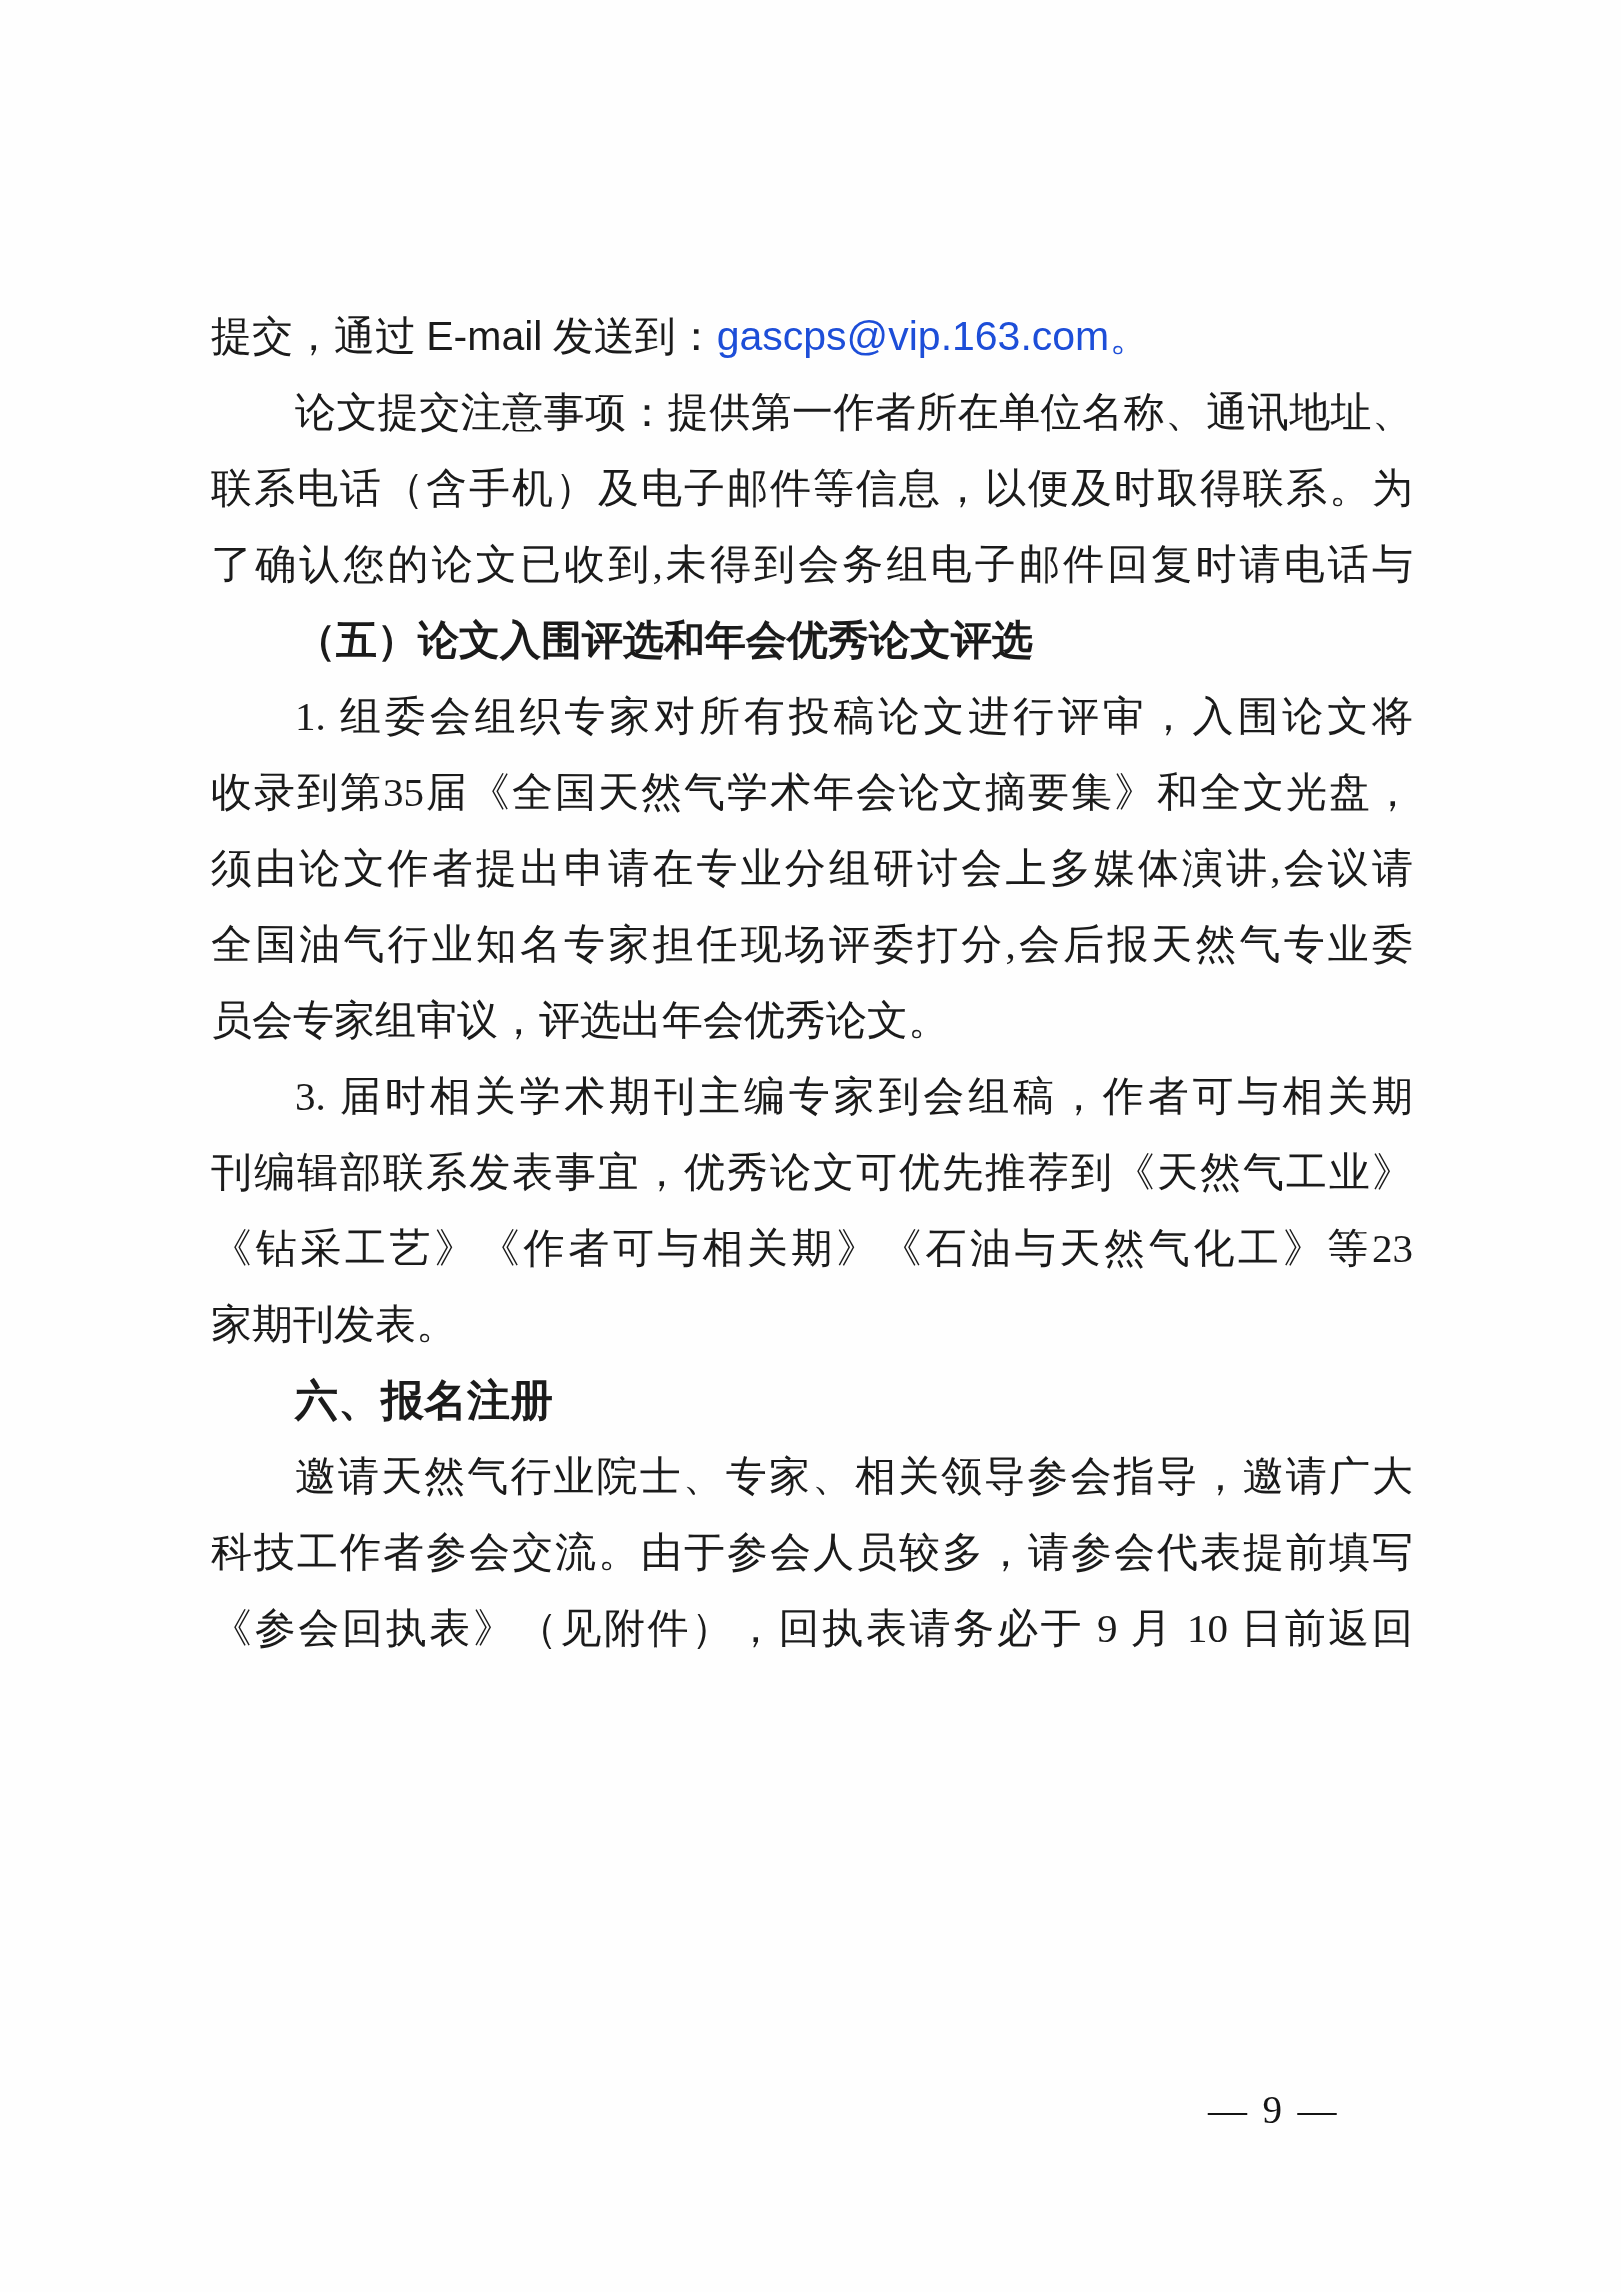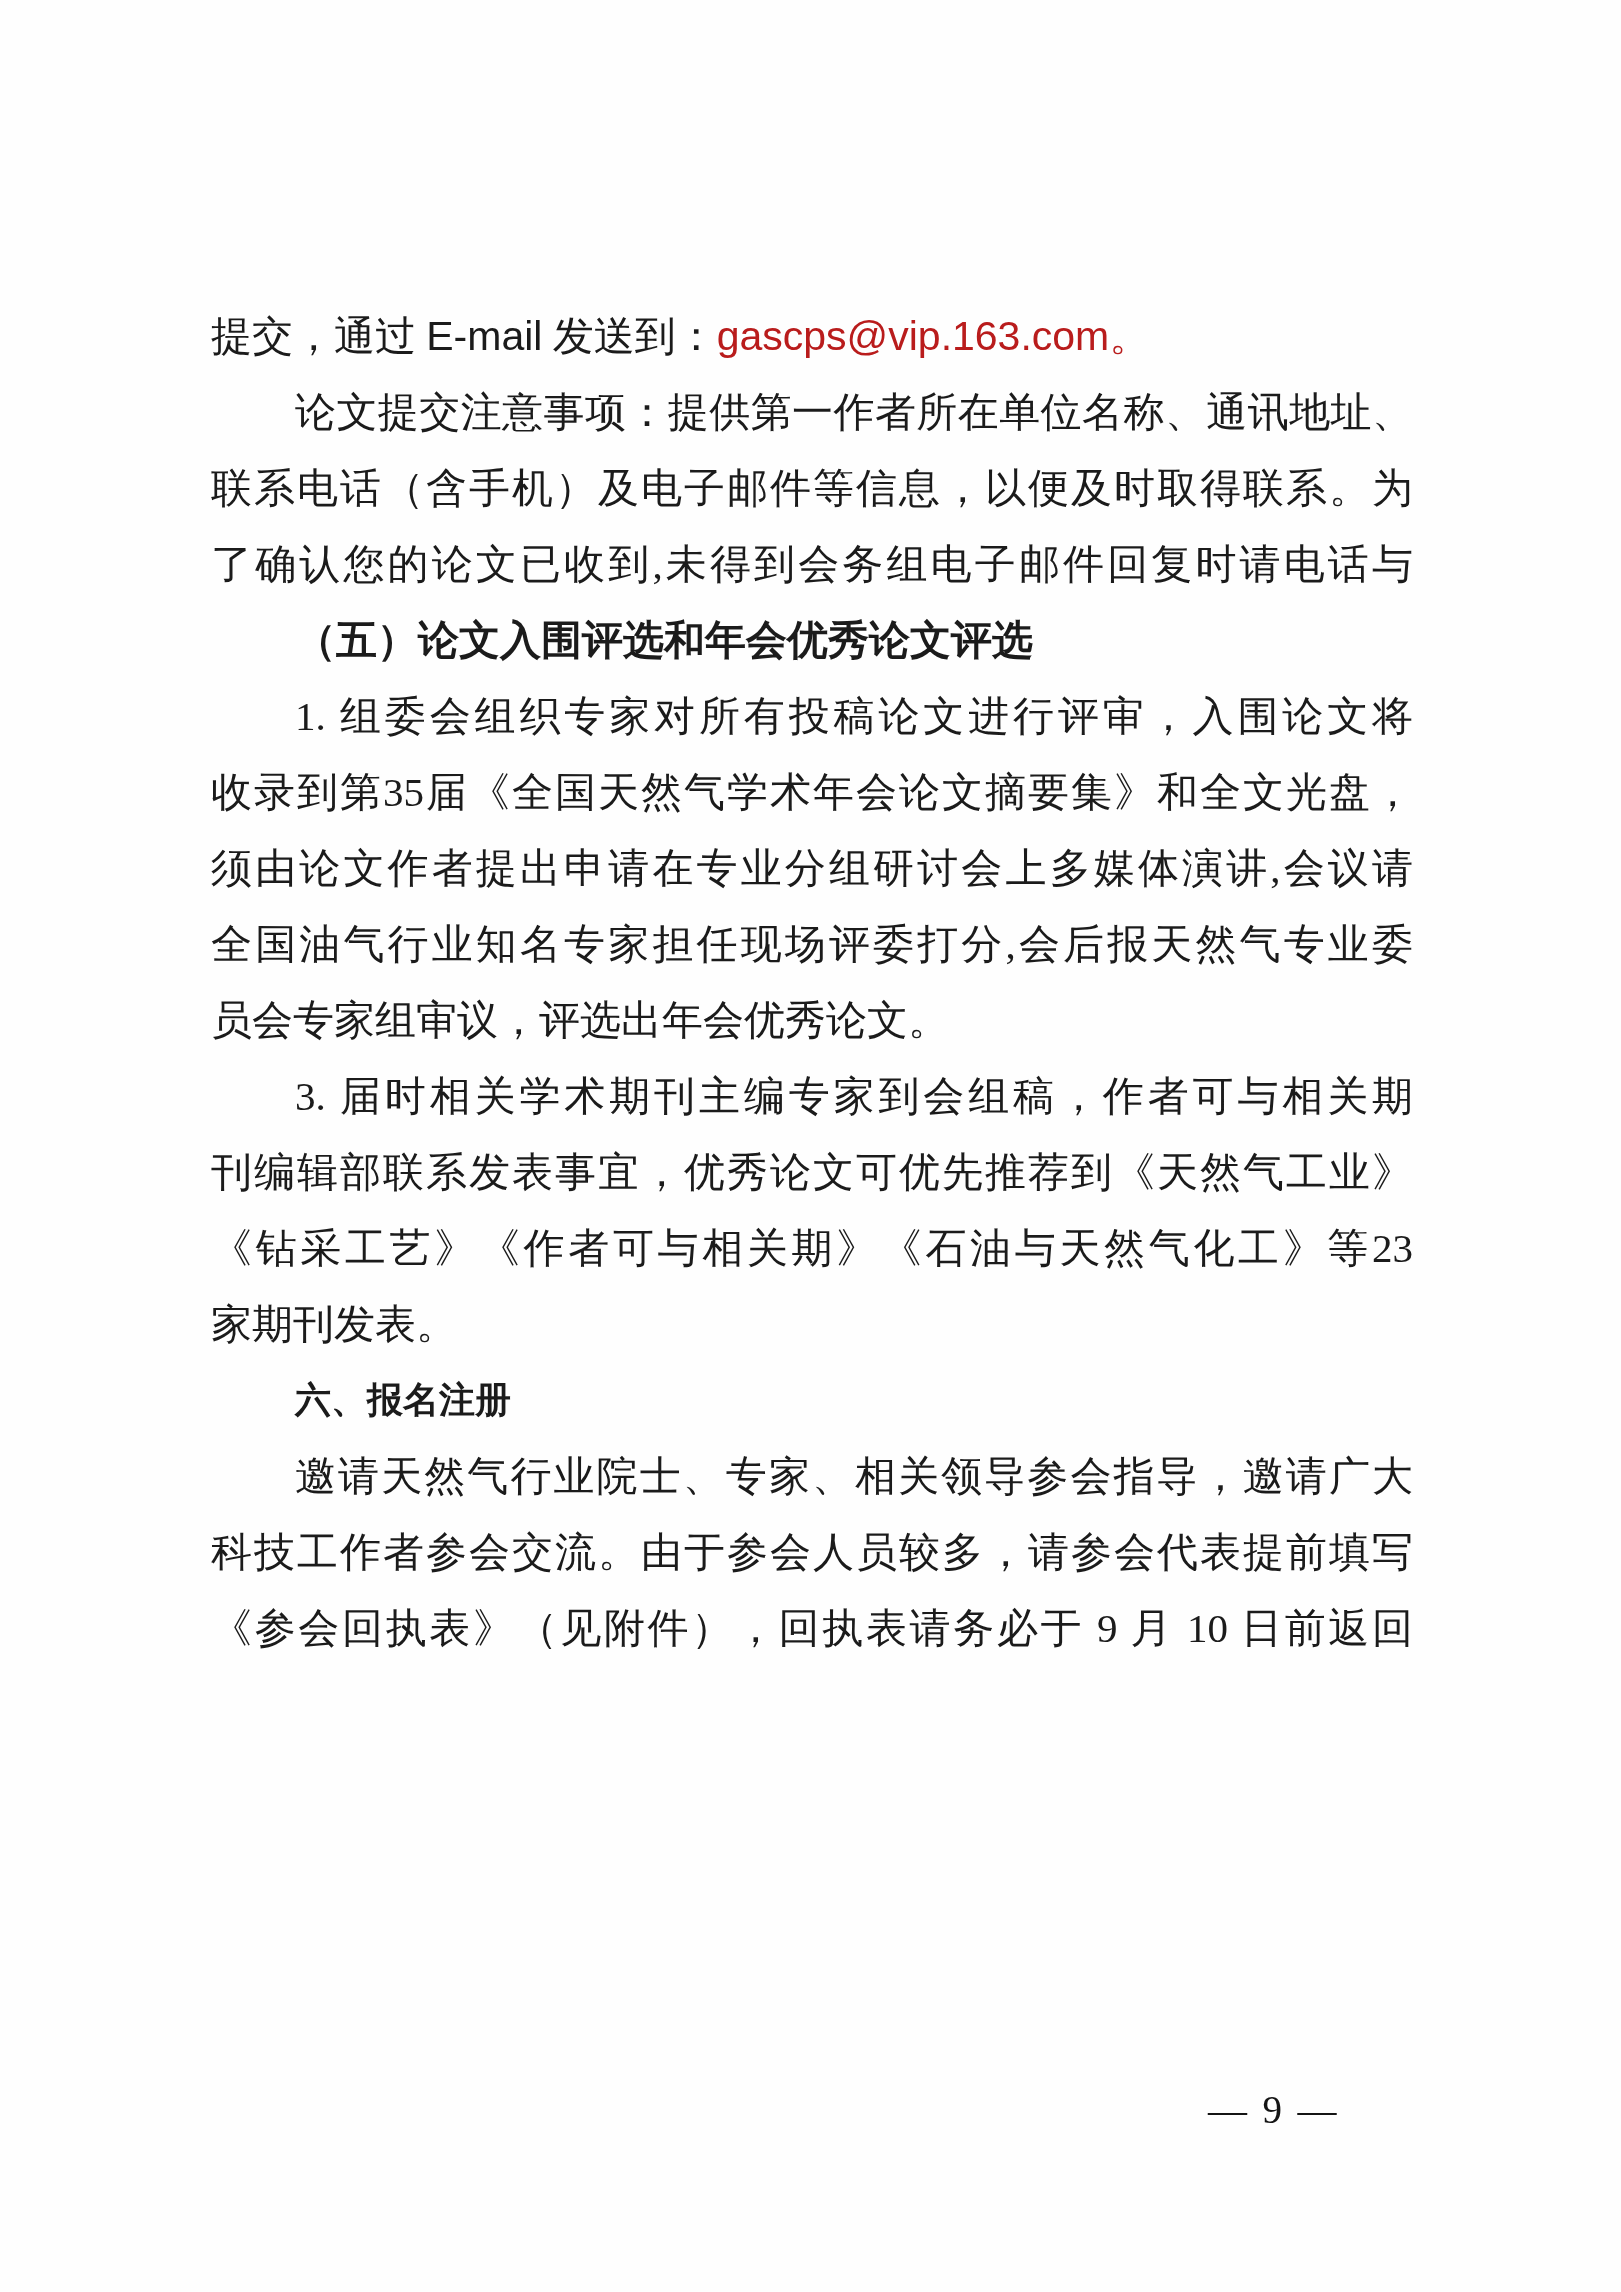--- a/index.html
+++ b/index.html
@@ -28,26 +28,26 @@
     text-justify:inter-character;
     font-family:Liberation Serif, serif;
   }
   .ind { padding-left:84px; }
   
   .h5 { font-weight:bold; }
   
   .h6 {
     font-family:"Liberation Sans", sans-serif;
     font-weight:700;
-    font-size:36px;
+    font-size:43px;
   }
   .latin { font-family:"Liberation Sans", sans-serif; }
   .email-text {
     font-family:"Liberation Sans", sans-serif;
-    color:#b91c1c;
+    color:#1d4ed8;
     text-align:right;
   }
   .pagenum {
     position:absolute;
     left:1208px; top:2082px;
     font-size:39px;
     letter-spacing:2.9px;
     color:#141414;
     line-height:55px;
     white-space:pre;

